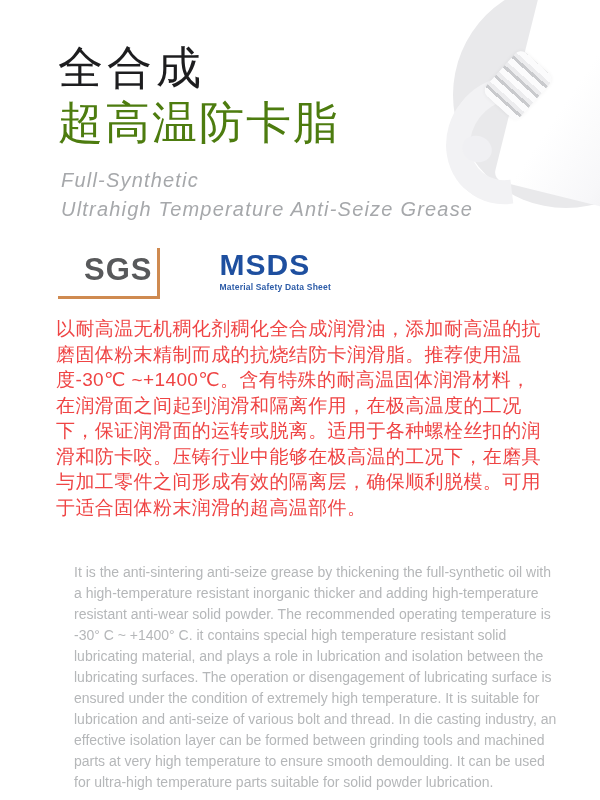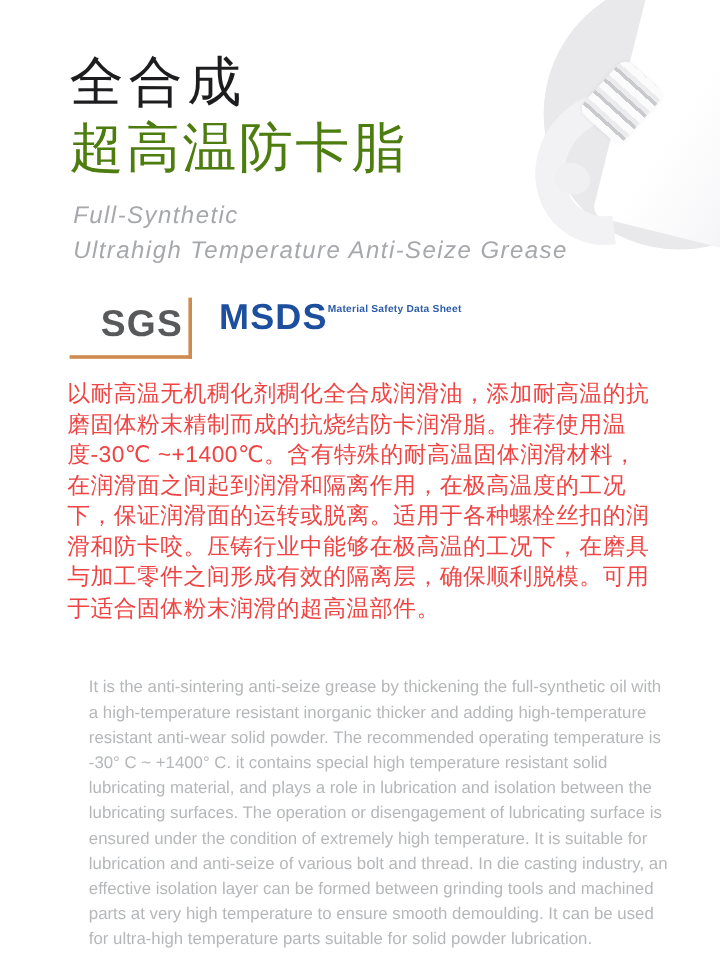--- a/index.html
+++ b/index.html
@@ -55,21 +55,21 @@
   .sgs{
     position:relative;color:#58595b;font-weight:700;font-size:31px;letter-spacing:1px;
     padding:2px 8px 9px 26px;
   }
   .sgs::before{ 
     content:"";position:absolute;left:0;right:0;bottom:3px;height:3px;background:#cf8a50;
   }
   .sgs::after{ 
     content:"";position:absolute;right:0;top:-2px;bottom:3px;width:3px;background:#cf8a50;
   }
-  .msds{display:flex;align-items:flex-start;line-height:1;}
+  .msds{display:flex;flex-direction:column;align-items:flex-start;line-height:1;margin-left:37px;}
   .msds-main{color:#1e4f9f;font-weight:800;font-size:30px;letter-spacing:1px;}
   .msds-sub{color:#2d5ca8;font-size:8.5px;margin-top:3px;letter-spacing:0.2px;font-weight:700;}
   .rohs{
     font-family:"Liberation Serif","DejaVu Serif",serif;
     color:#507161;font-size:37px;letter-spacing:1px;font-weight:500;
   }
 
   
   .desc-cn{
     position:absolute;left:56px;top:316px;width:492px;margin:0;

